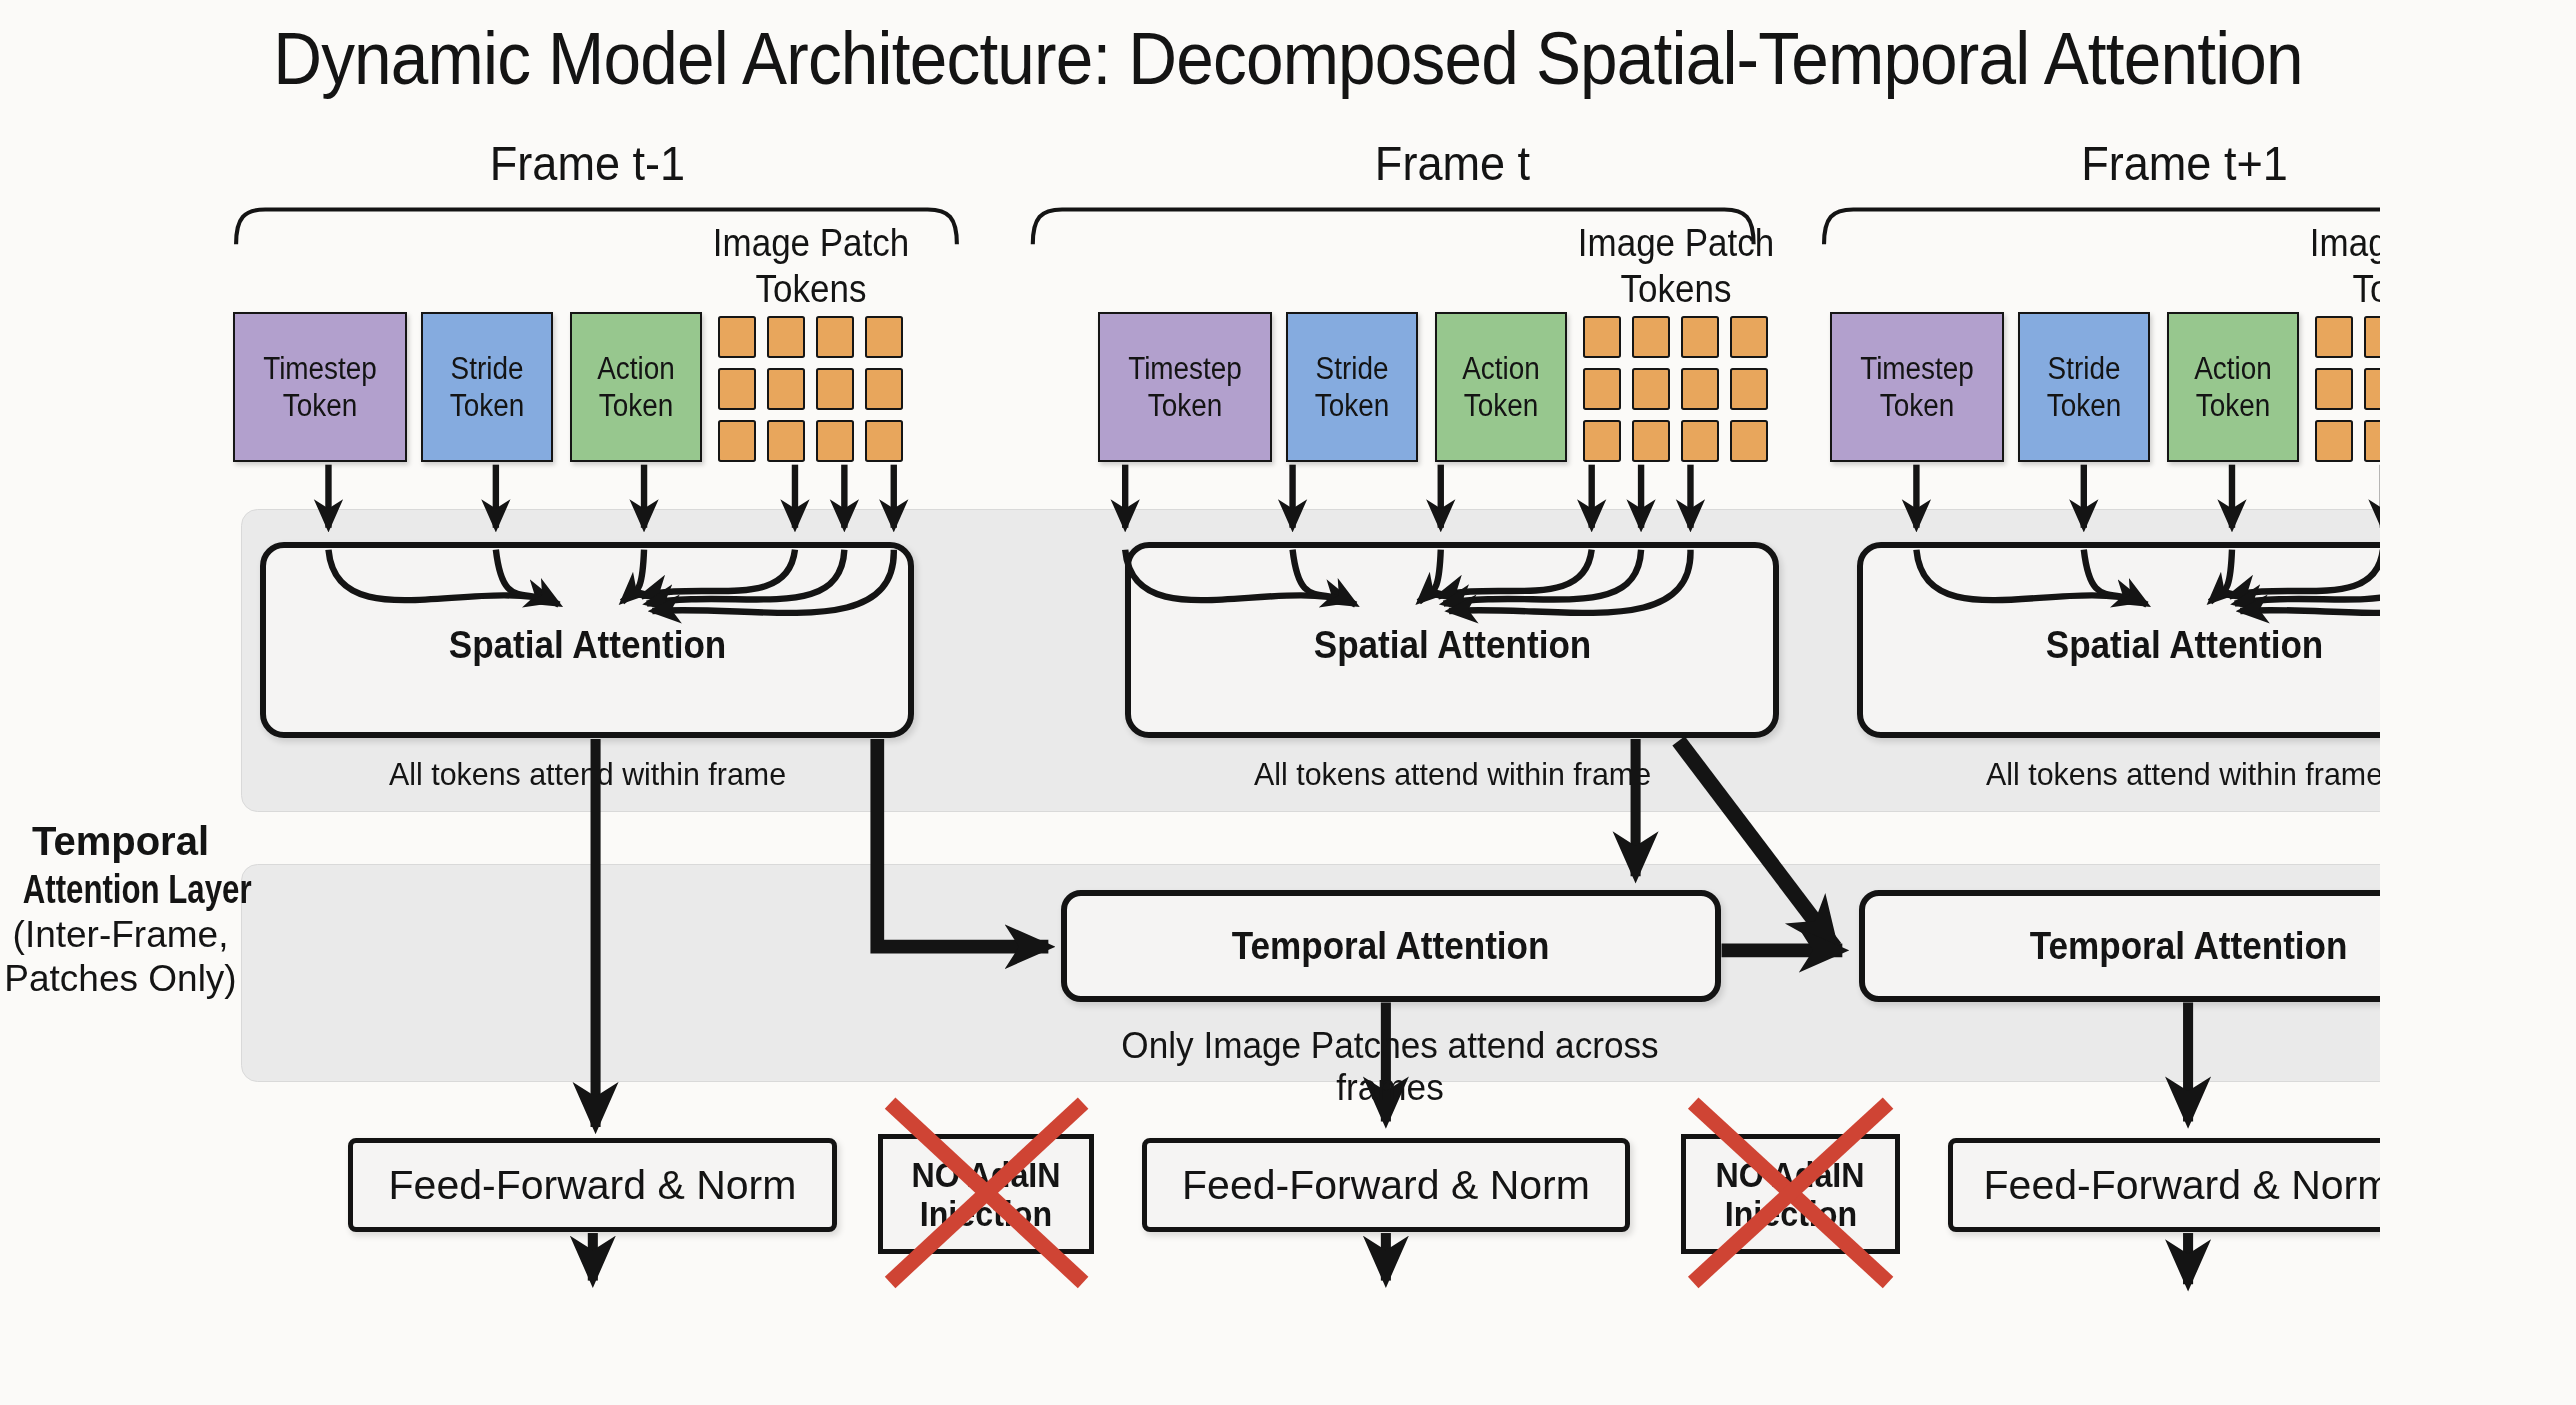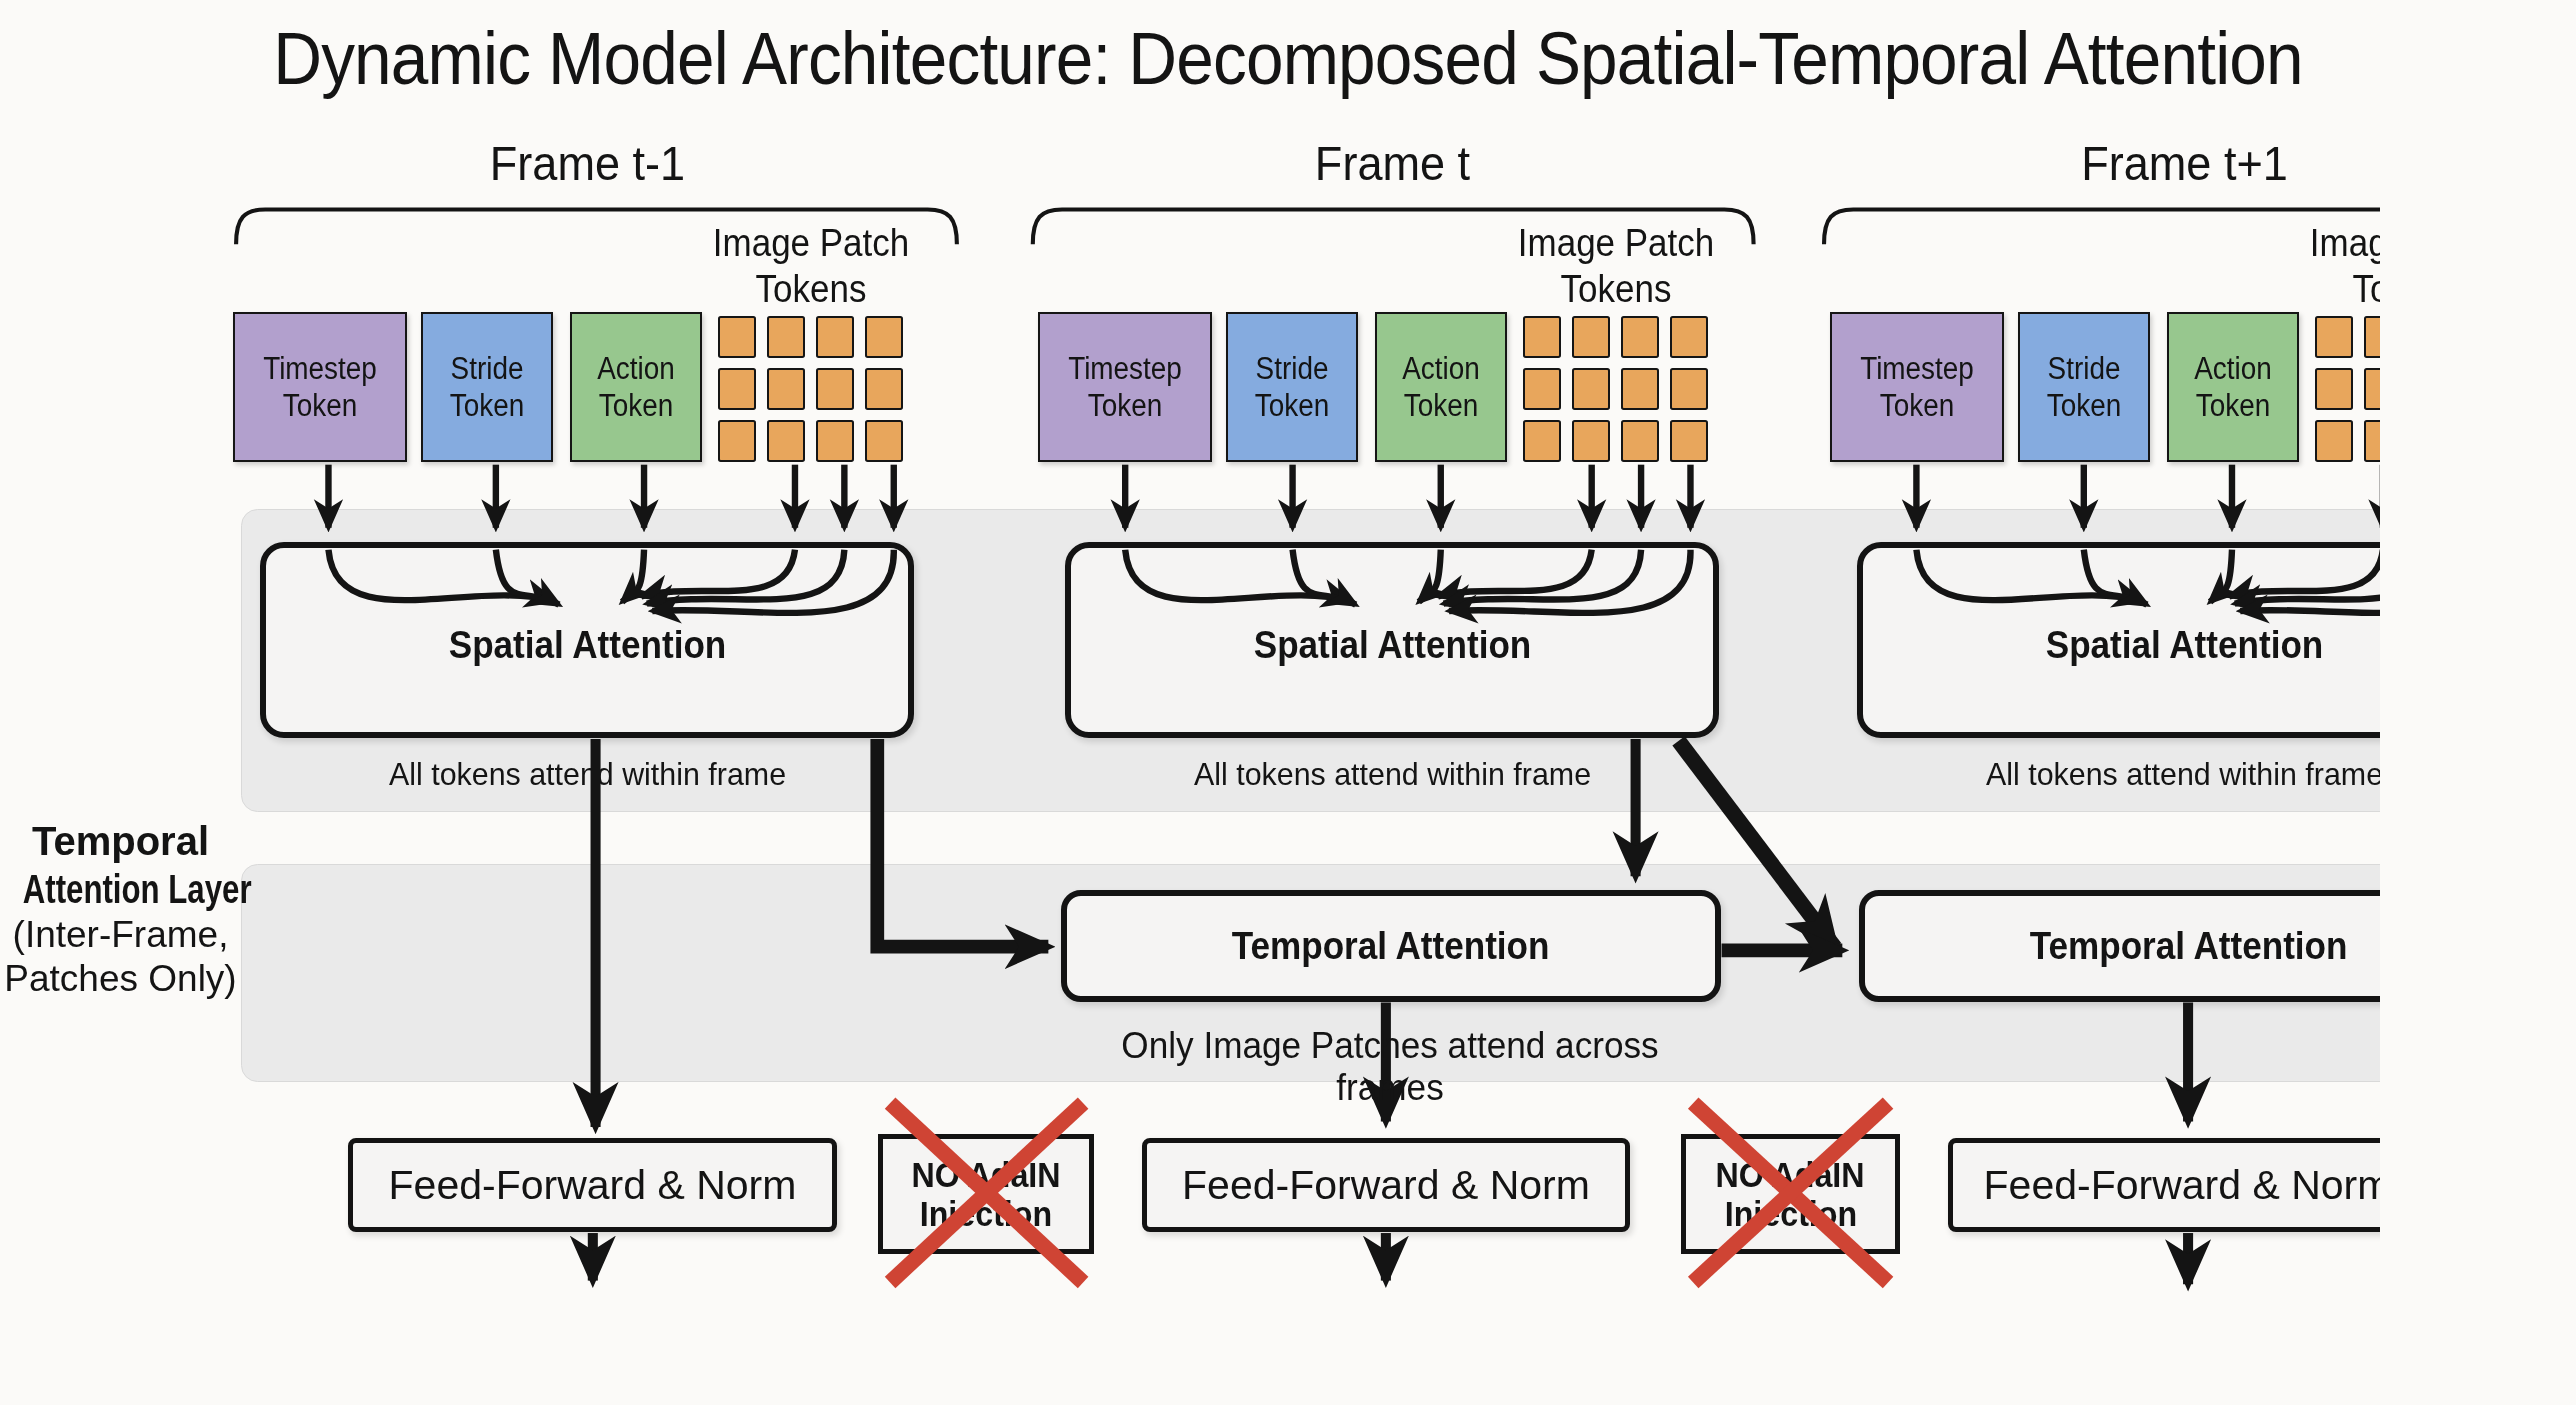--- a/index.html
+++ b/index.html
@@ -90,21 +90,21 @@
         <div class="patch-cell"></div>
         <div class="patch-cell"></div>
         <div class="patch-cell"></div>
         <div class="patch-cell"></div>
       </div>
     <div class="spatial-box"></div>
     <div class="spatial-label">Spatial Attention</div>
     <div class="spatial-caption">All tokens attend within frame</div>
   </div>
 
-  <div class="frame" style="left:1038px;">
+  <div class="frame" style="left:1098px;">
     <div class="frame-title">Frame t</div>
     <div class="tok tok-timestep">
         <span>Timestep Token</span>
       </div>
     <div class="tok tok-stride">
         <span>Stride Token</span>
       </div>
     <div class="tok tok-action">
         <span>Action Token</span>
       </div>

